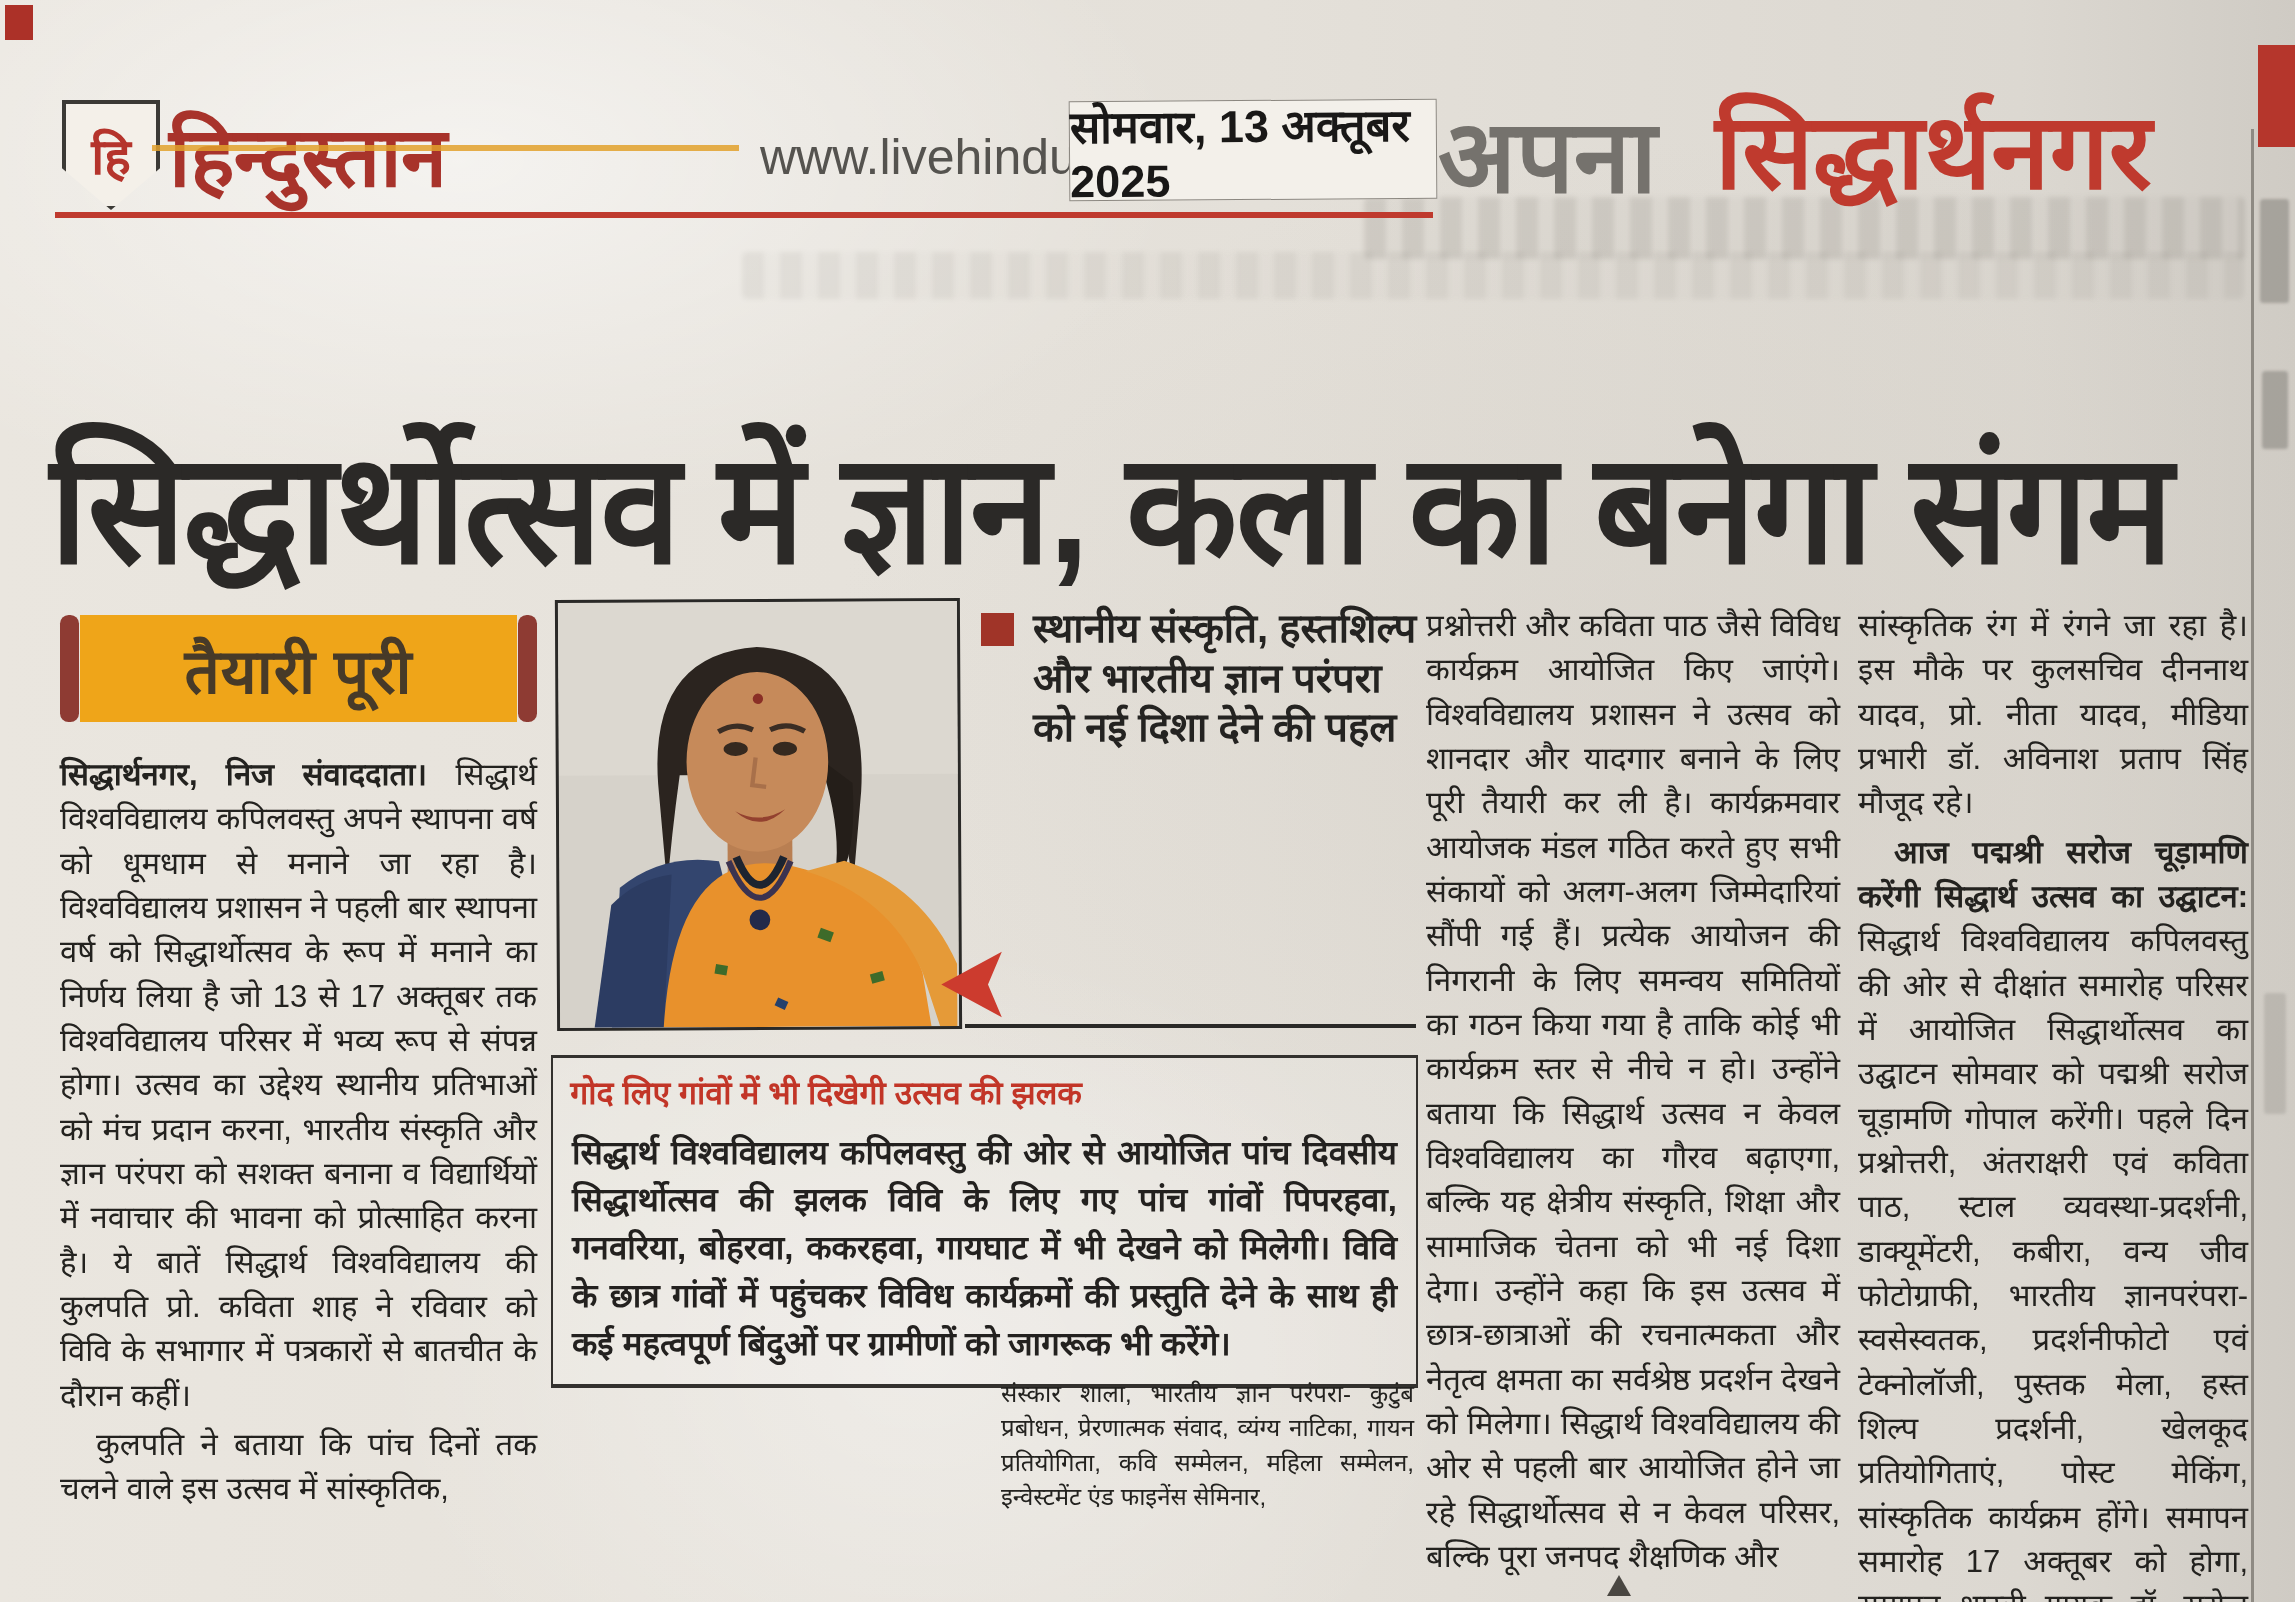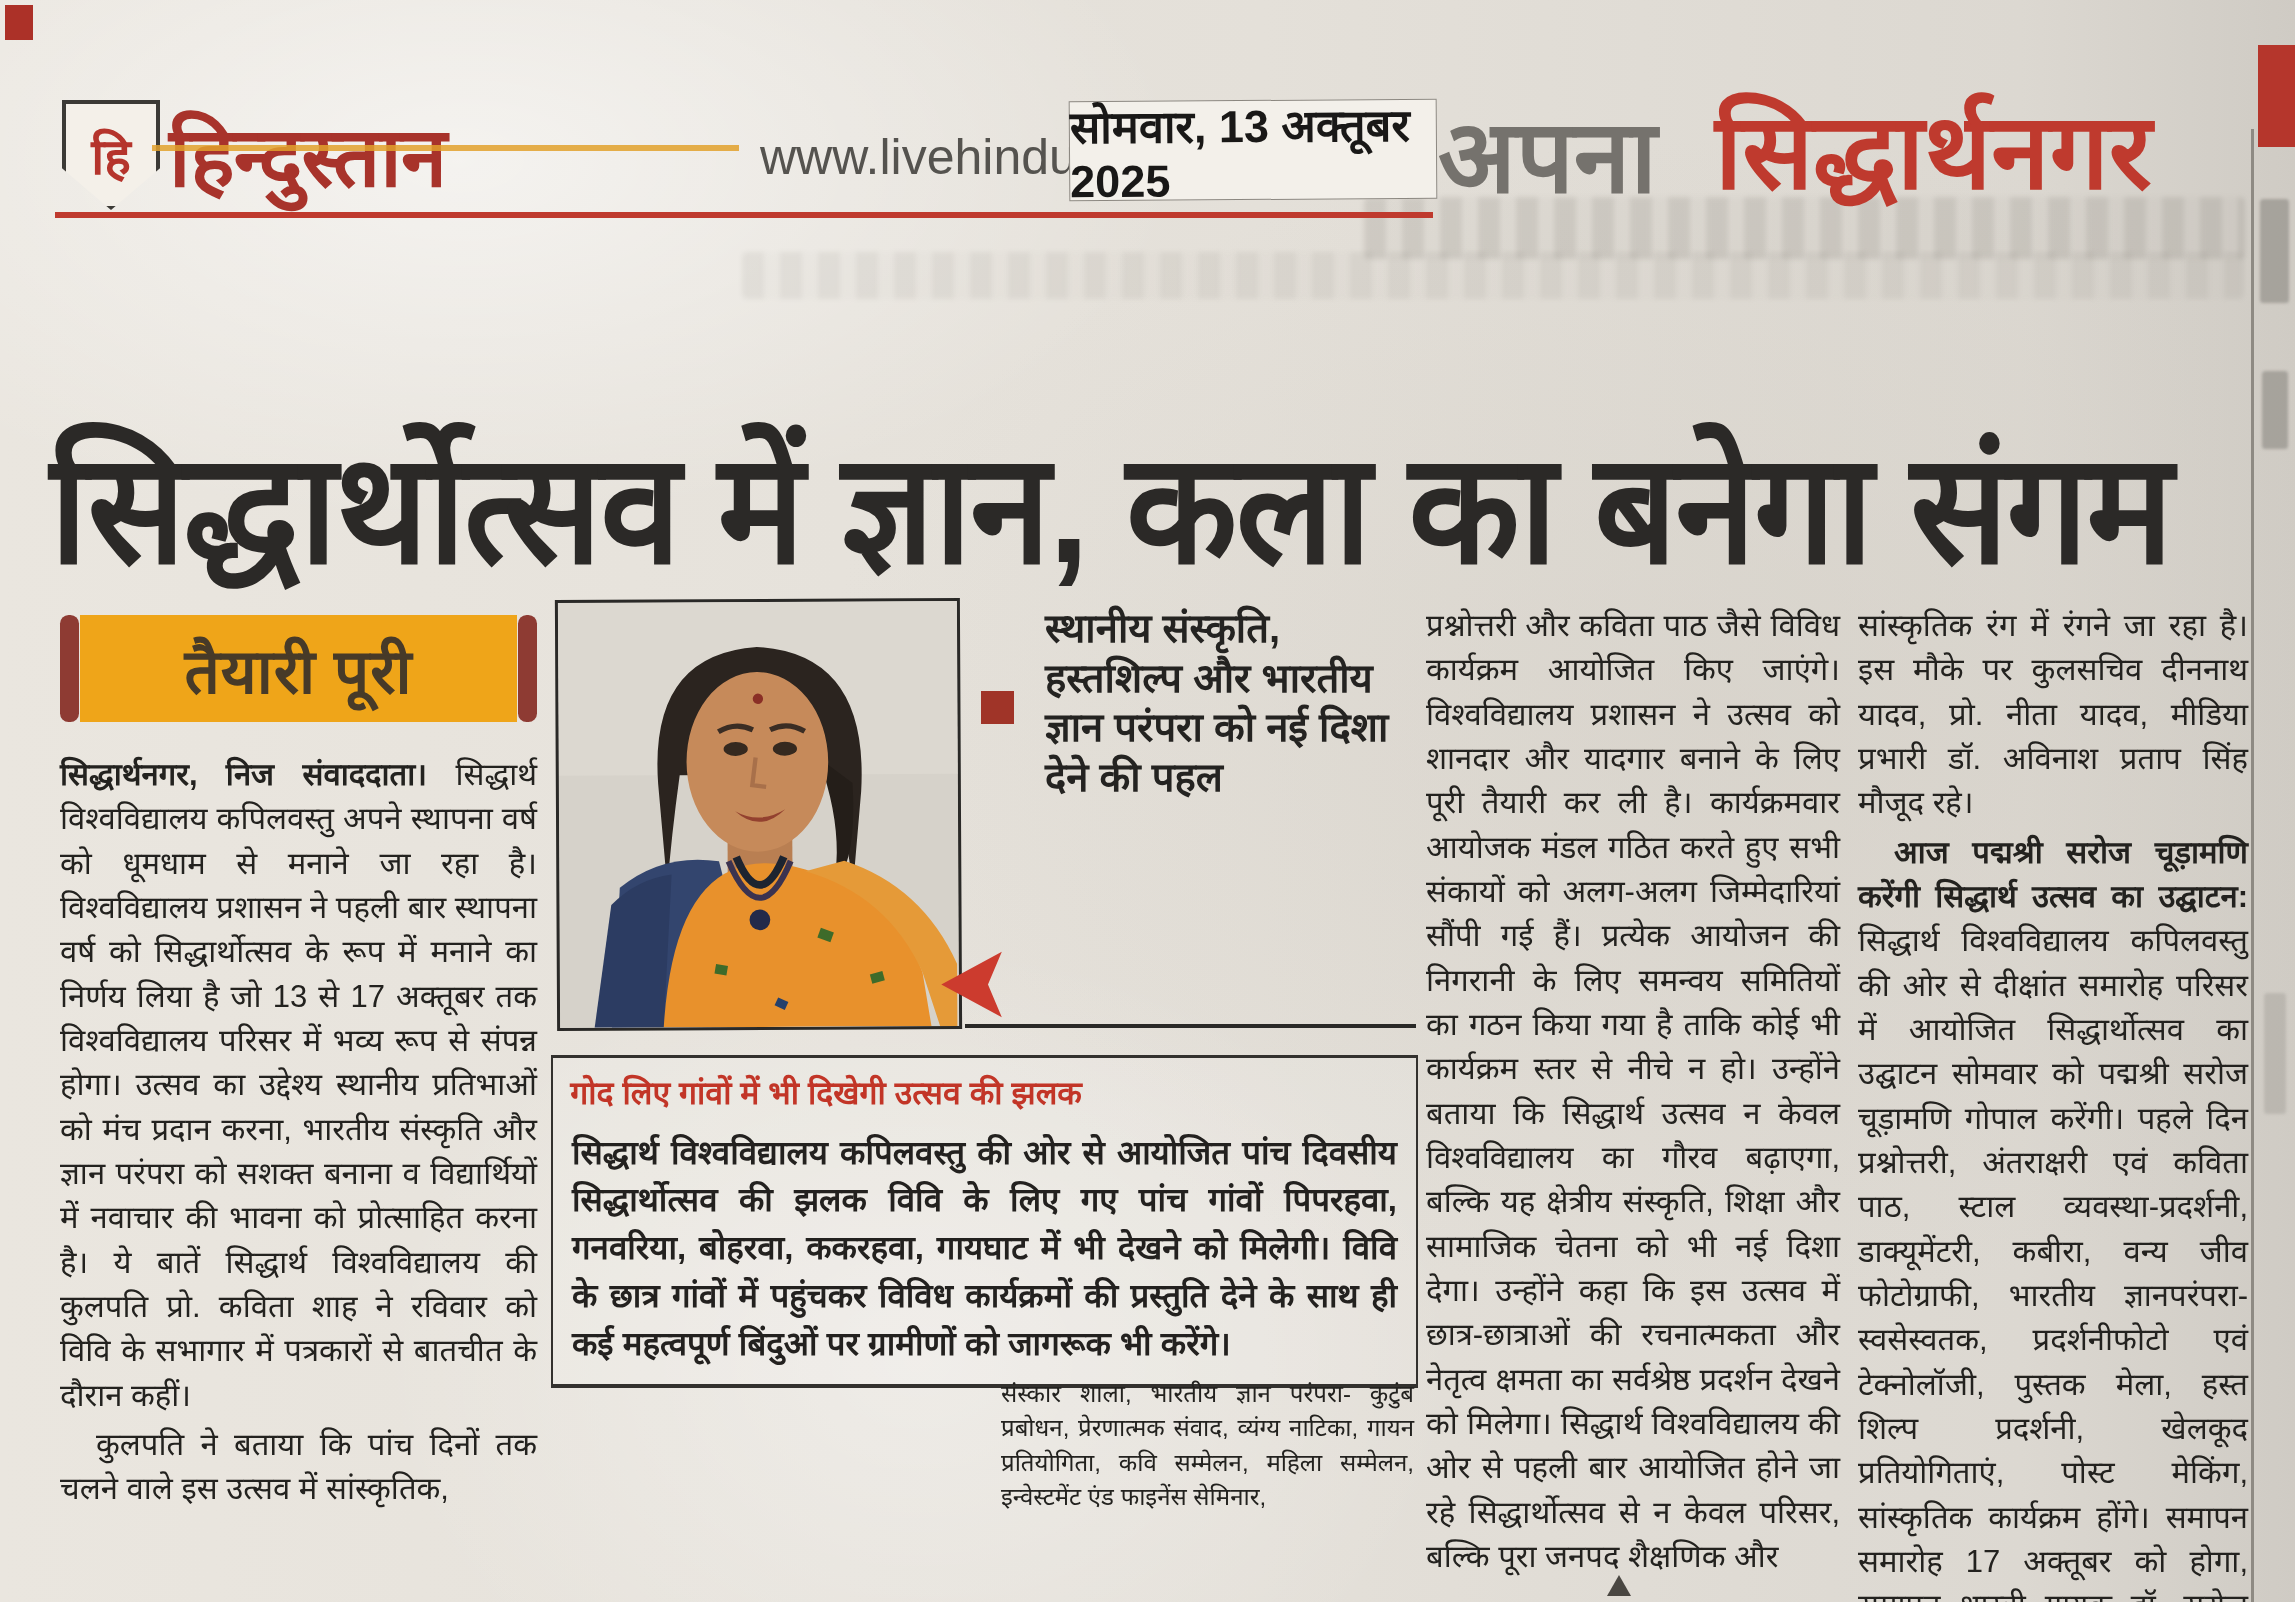--- a/index.html
+++ b/index.html
@@ -20,21 +20,21 @@
   .indent{text-indent:36px;}
   .bold{font-weight:bold;}
   .brand{color:#a8332b;font-weight:bold;font-family:Liberation Mono, monospace;}
   .ghost{background:repeating-linear-gradient(90deg,rgba(110,105,98,.34) 0 22.4px,rgba(110,105,98,.08) 22.4px 38px);filter:blur(2.6px);border-radius:5.2px;}
   .rule-red{background:#bf3a2e;}
   .rule-yellow{background:#e2a12b;}
   .badge{display:flex;align-items:stretch;}
   .badge-bar{width:19px;background:#8e3b33;border-radius:8.6px;}
   .badge-mid{flex:1;background:#efa519;margin:0 1px;display:flex;align-items:center;justify-content:center;}
   .badge-label{font-weight:bold;font-size:62px;color:#473a28;letter-spacing:0.9px;}
-  .bullet-row{display:flex;gap:31px;margin-bottom:29px;align-items:center;}
+  .bullet-row{display:flex;gap:19px;margin-bottom:29px;}
   .bullet-sq{width:33px;height:33px;background:#a03428;flex:0 0 auto;margin-top:8.6px;}
   .bullet-txt{font-size:40px;line-height:1.24;font-weight:bold;color:#242321;}
   .caption{font-size:35px;line-height:1.3;font-weight:bold;color:#242321;}
   .vbox{border:2.6px solid #33312e;border-top-width:3.5px;border-bottom-width:4.3px;background:rgba(255,255,255,.12);}
   .vbox h2{margin:0;padding:12px 17.3px 3.5px 17.3px;color:#c23527;font-size:32px;font-weight:bold;}
   .vbox .vbody{padding:12px 19px 16px 19px;font-size:33px;line-height:1.45;font-weight:600;text-align:justify;color:#23211f;}
   .edge-line{width:2.6px;background:#6a665f;opacity:.65;}
   .smudge{background:rgba(90,86,80,.35);border-radius:3.5px;filter:blur(1.7px);}
   .tri{width:0;height:0;border-left:12px solid transparent;border-right:12px solid transparent;border-bottom:21px solid #4a4742;}
   .shield{

